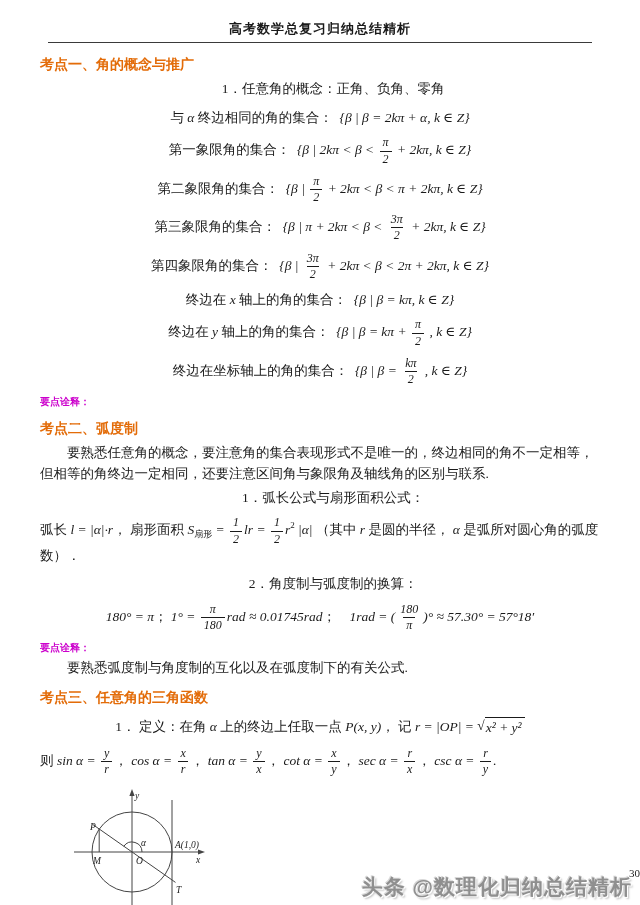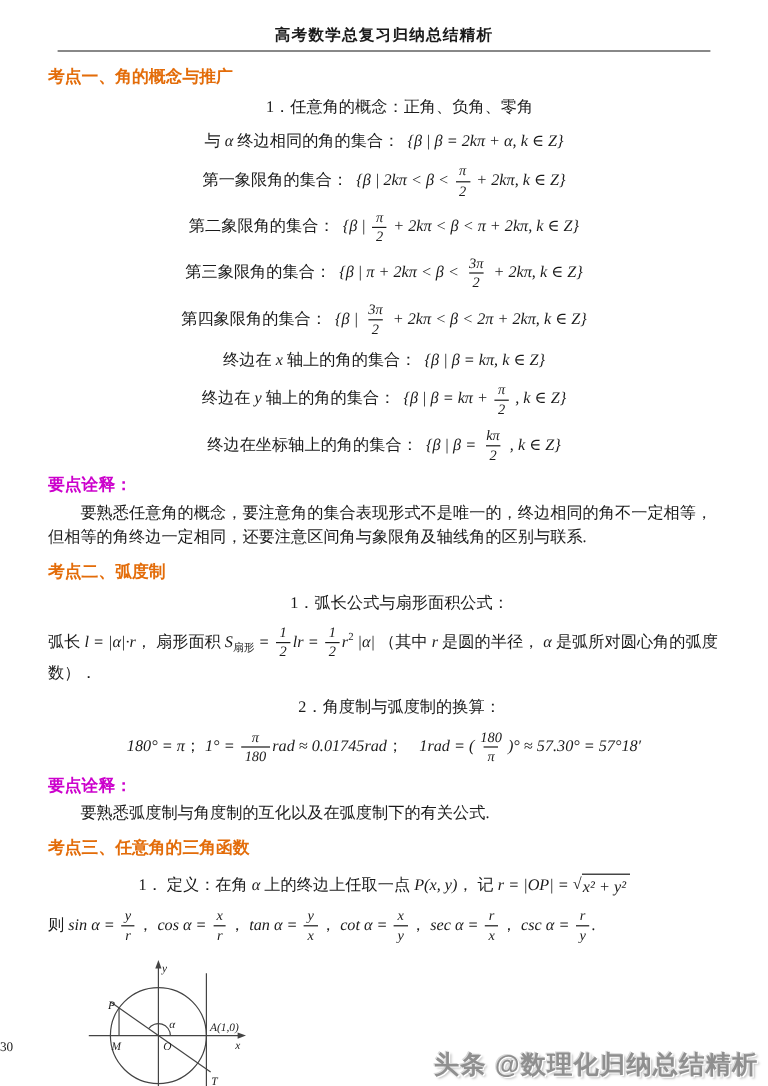--- a/index.html
+++ b/index.html
@@ -8,42 +8,42 @@
     font-family:"Liberation Serif","DejaVu Serif",serif; color:var(--body-text,#1a1a1a);
   }
   
   .hdr{padding-top:20px; text-align:center;}
   .hdr-title{font-size:13px; font-weight:bold; letter-spacing:1px;}
   .hdr-rule{border:none; border-top:1.5px solid #3a3a3a; margin:4px 48px 0 48px;}
   
   .content{margin:12px 40px 0 40px; font-size:13.5px; line-height:1.45;}
   .blk{margin:3px 0;}
   .heading{color:var(--heading-orange,#e36c09); font-weight:bold; font-size:14px; margin:9px 0 4px 0;}
-  .note{color:var(--note-magenta,#cc00cc); font-weight:bold; font-size:14px; margin:7px 0 2px 0;}
+  .note{color:var(--note-magenta,#cc00cc); font-weight:bold; font-size:10px; margin:7px 0 2px 0;}
   .para{text-indent:2em; line-height:1.55; margin:2px 0;}
   .line{margin:3px 0;}
   .line.fm{margin:9px 0;}
   .ind1{margin-left:8px;}
   .ind2{margin-left:26px;text-align:center;}
   .math{font-style:italic; font-family:"Liberation Serif","DejaVu Serif",serif; white-space:pre-wrap;}
   .cjk{font-style:normal; white-space:pre-wrap;}
   .frac{display:inline-flex; flex-direction:column; align-items:center; vertical-align:middle;
         font-style:italic; font-size:12px; line-height:1.1; margin:0 2px;}
   .frac .den{border-top:1px solid #1a1a1a; padding:1px 3px 0 3px;}
   .frac .num{padding:0 3px 1px 3px;}
   .msub{font-size:9px; font-style:normal;}
   .msup{font-size:9px;}
   .sqrt{display:inline-flex; align-items:flex-start; font-style:italic;}
   .sqrt .rad{font-style:normal; transform:translateY(-1px);}
   .sqrt .sqrt-body{border-top:1px solid #1a1a1a; padding:0 3px 0 1px;}
   
   .diagram{margin:12px 0 0 62px;}
   .diagram svg text{font-family:"Liberation Serif","DejaVu Serif",serif; font-style:italic; font-size:9.5px; fill:#222;}
   
-  .pageno{position:absolute; left:0; right:0; bottom:26px; text-align:left; font-size:11px; color:#222;}
+  .pageno{position:absolute; left:0; right:0; bottom:26px; text-align:right; font-size:11px; color:#222;}
   .watermark{
     position:absolute; right:8px; bottom:4px; font-size:21px; font-weight:bold;
     color:var(--watermark-gray,#8f8f8f); letter-spacing:1px;
     text-shadow:-1px -1px 0 #d8d8d8, 1px 1px 0 #ffffff, 2px 2px 2px rgba(0,0,0,0.25);
     font-family:"Liberation Sans","DejaVu Sans",sans-serif;
   }
 </style>
 </head>
 <body>
 
@@ -77,22 +77,22 @@
       <div class="blk line ind2 fm"><span class="cjk">终边在 </span><span class="math">x</span><span class="cjk"> 轴上的角的集合：</span><span class="math">  {β | β = kπ, k ∈ Z}</span></div>
       <div class="blk line ind2 fm"><span class="cjk">终边在 </span><span class="math">y</span><span class="cjk"> 轴上的角的集合：</span><span class="math">  {β | β = kπ + </span><span class="frac">
           <span class="num">π</span>
           <span class="den">2</span>
         </span><span class="math"> , k ∈ Z}</span></div>
       <div class="blk line ind2 fm"><span class="cjk">终边在坐标轴上的角的集合：</span><span class="math">  {β | β = </span><span class="frac">
           <span class="num">kπ</span>
           <span class="den">2</span>
         </span><span class="math"> , k ∈ Z}</span></div>
       <div class="blk note">要点诠释：</div>
+      <div class="blk heading">考点二、弧度制</div>
       <div class="blk para">要熟悉任意角的概念，要注意角的集合表现形式不是唯一的，终边相同的角不一定相等，但相等的角终边一定相同，还要注意区间角与象限角及轴线角的区别与联系.</div>
-      <div class="blk heading">考点二、弧度制</div>
       <div class="blk line ind2"><span class="cjk">1．弧长公式与扇形面积公式：</span></div>
       <div class="blk line ind1 fm"><span class="cjk">弧长 </span><span class="math">l = |α|·r</span><span class="cjk">， 扇形面积 </span><span class="math">S</span><sub class="msub">扇形</sub><span class="math"> = </span><span class="frac">
           <span class="num">1</span>
           <span class="den">2</span>
         </span><span class="math">lr = </span><span class="frac">
           <span class="num">1</span>
           <span class="den">2</span>
         </span><span class="math">r</span><sup class="msup">2</sup><span class="math"> |α| </span><span class="cjk">（其中 </span><span class="math">r</span><span class="cjk"> 是圆的半径， </span><span class="math">α</span><span class="cjk"> 是弧所对圆心角的弧度数）．</span></div>
       <div class="blk line ind2"><span class="cjk">2．角度制与弧度制的换算：</span></div>
       <div class="blk line ind2 fm"><span class="math">180° = π</span><span class="cjk">；</span><span class="math"> 1° = </span><span class="frac">

